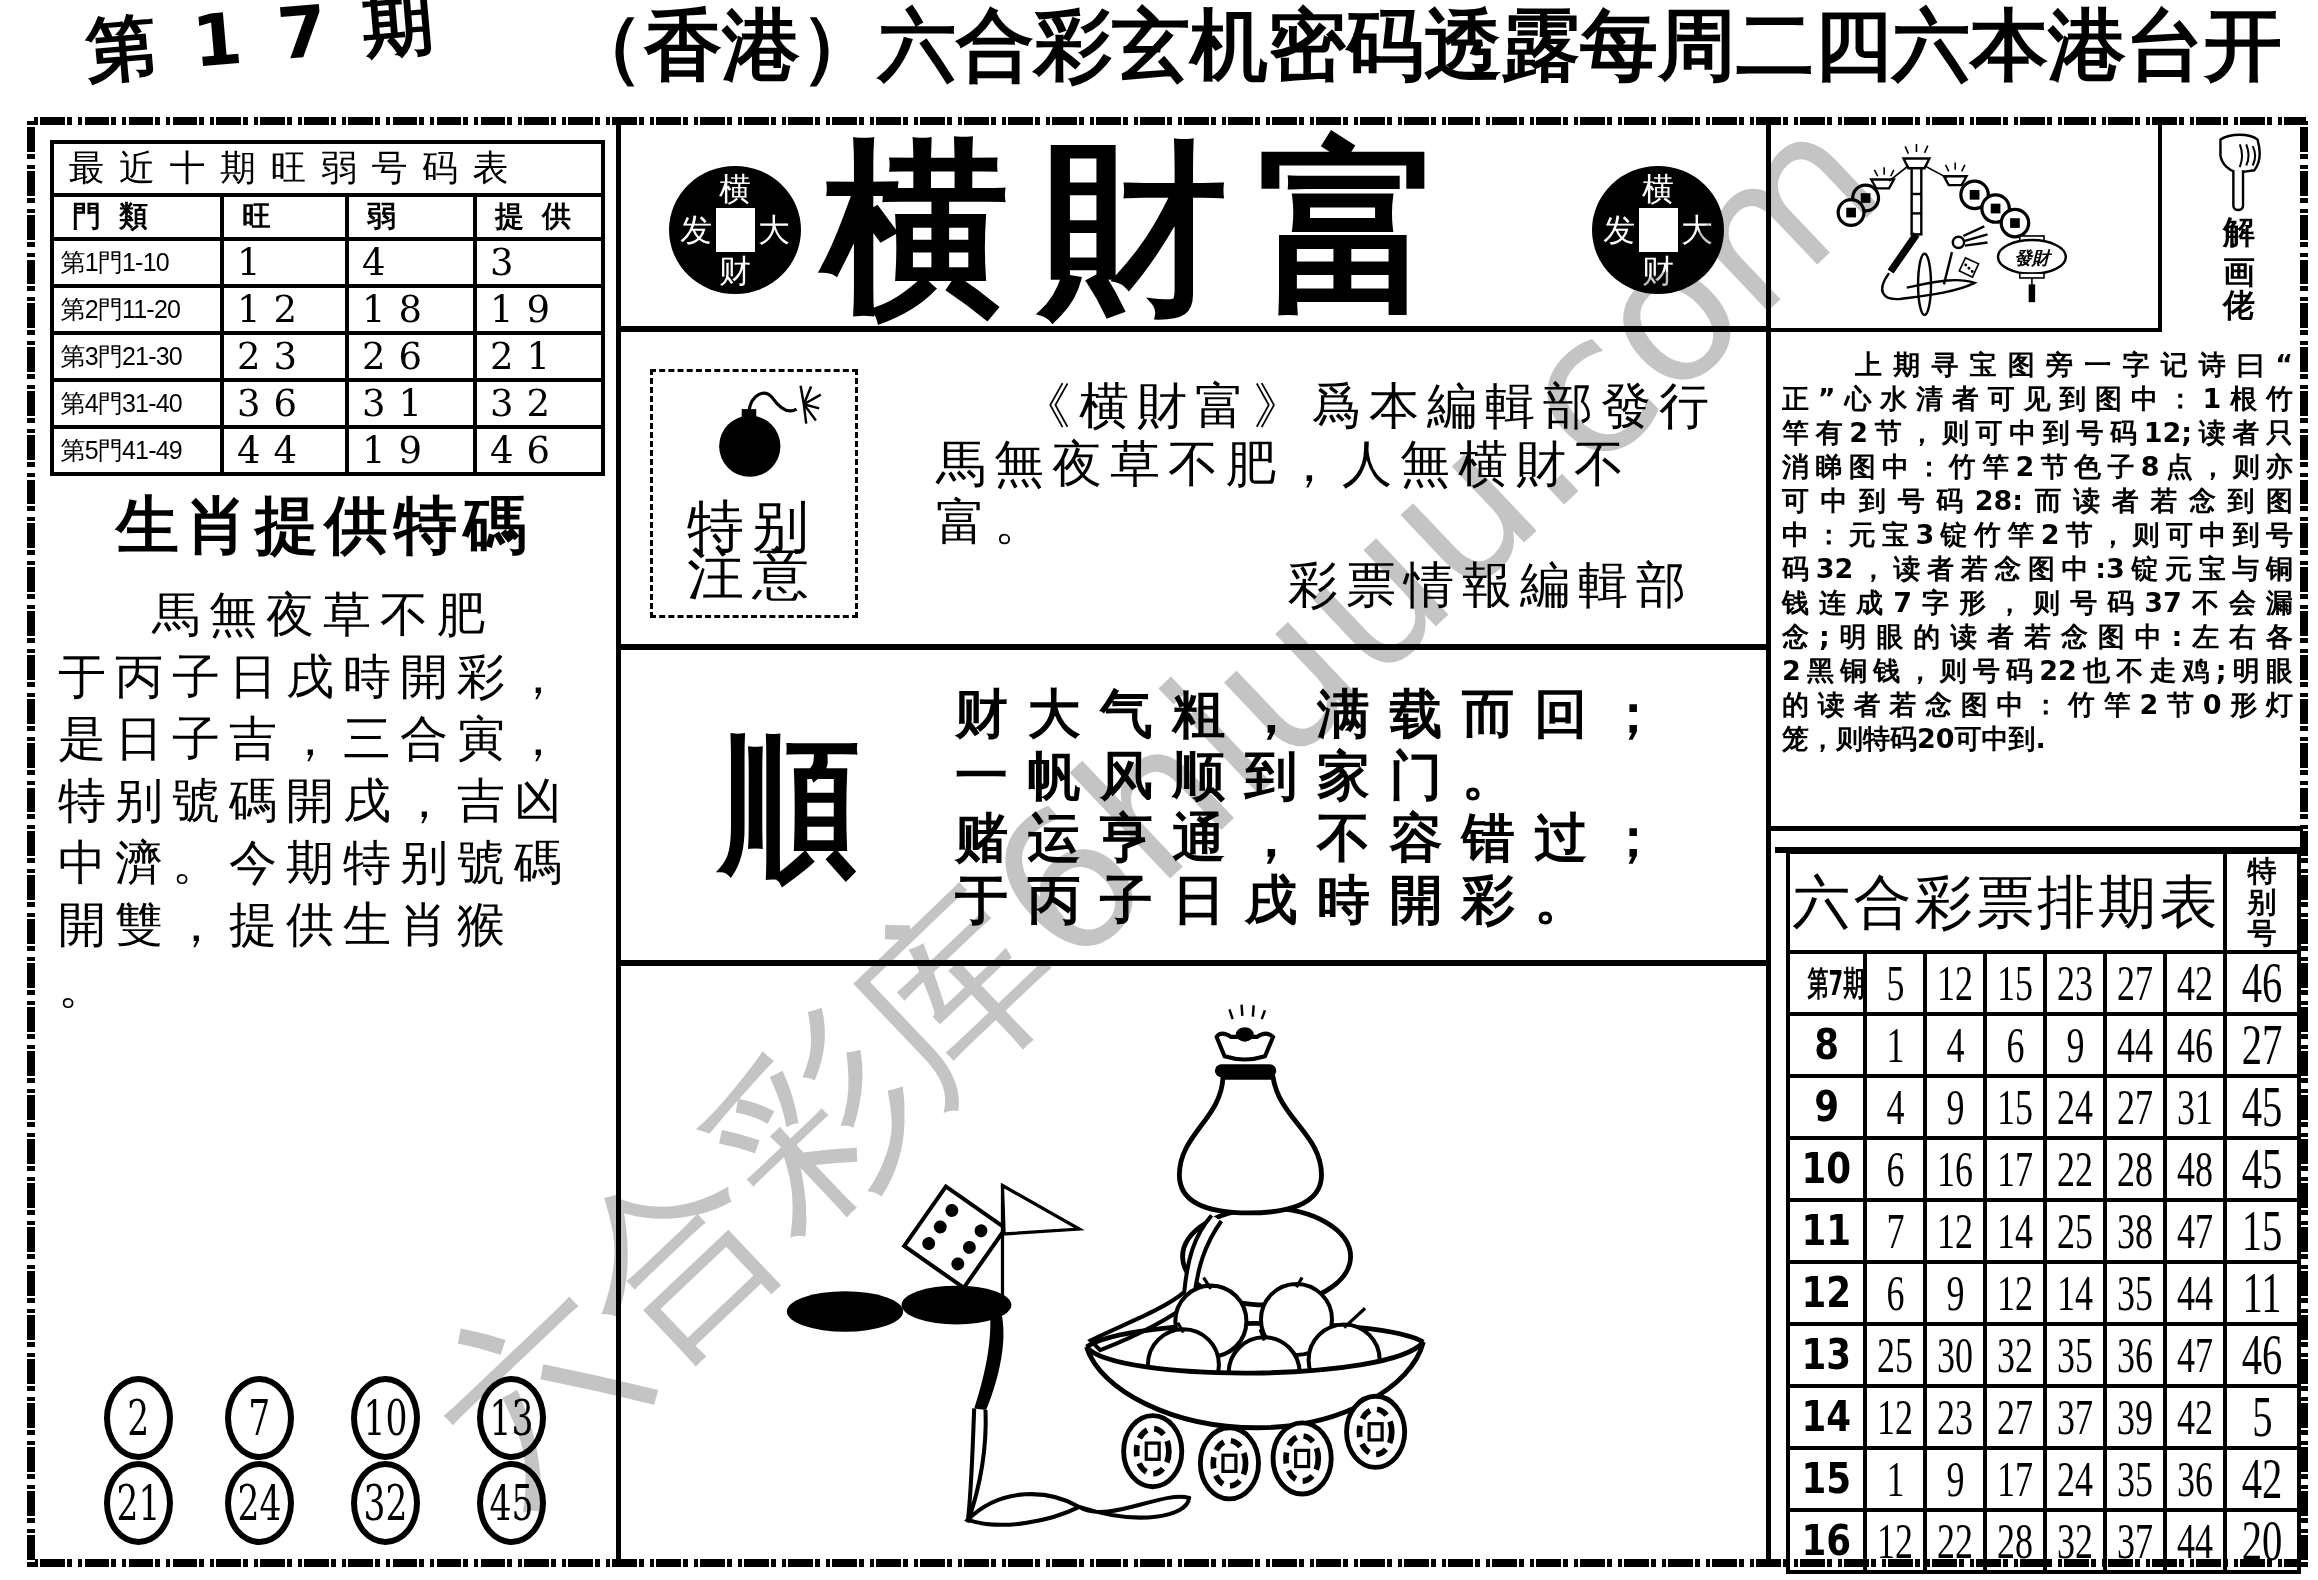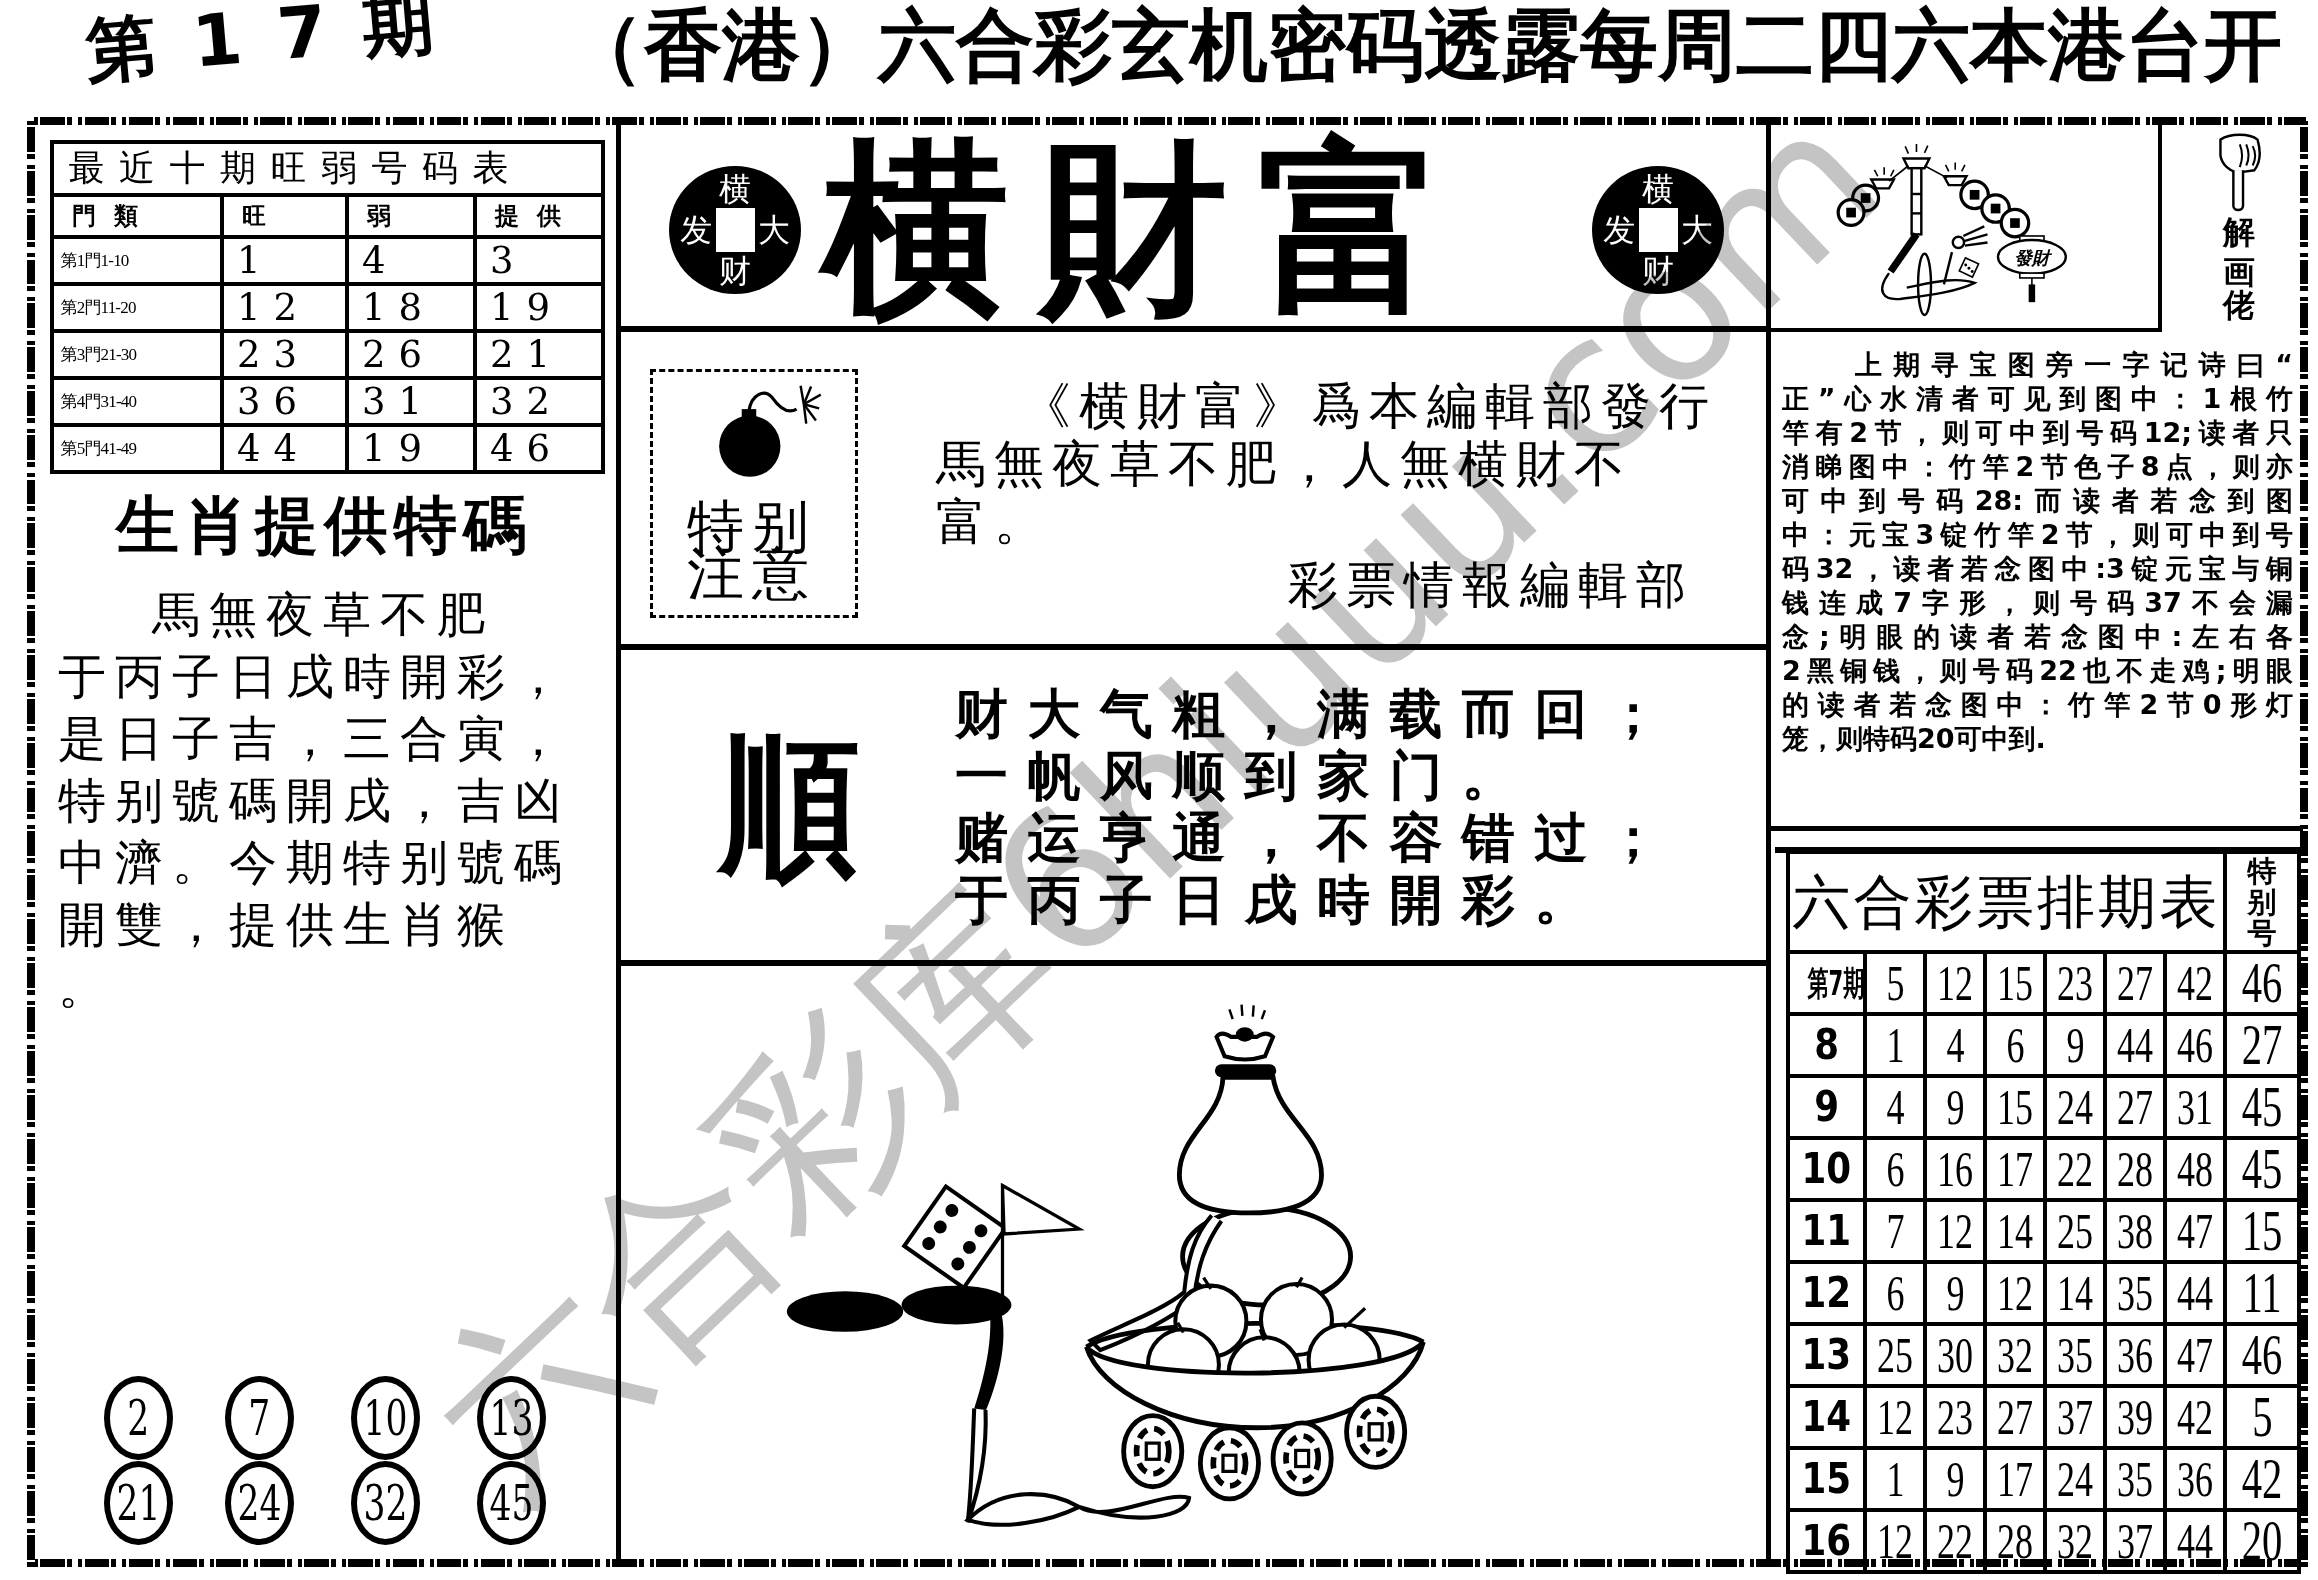--- a/index.html
+++ b/index.html
@@ -13,22 +13,22 @@
 .main-title{position:absolute;left:566px;top:4.8px;font-weight:bold;font-size:78px;line-height:81px;white-space:nowrap}
 
 
 .chain-h{position:absolute;height:8px;background:repeating-linear-gradient(90deg,#000 0 4px,#fff 4px 6.5px,#000 6.5px 31px,#fff 31px 33px,#000 33px 38px,#fff 38px 44px)}
 .chain-v{position:absolute;width:8px;background:repeating-linear-gradient(180deg,#000 0 4px,#fff 4px 6.5px,#000 6.5px 31px,#fff 31px 33px,#000 33px 38px,#fff 38px 44px)}
 
 
 .hc{position:absolute;left:50px;top:140px;width:552px;height:298px;border-collapse:collapse;table-layout:fixed}
 .hc td{border:4px solid #000;text-align:left;vertical-align:middle;padding:0;white-space:nowrap;overflow:hidden}
 .hc-title{font-family:"DejaVu Serif",serif;font-size:36px;letter-spacing:14.5px;padding-left:14.5px!important}
-.hc-h{font-family:Liberation Sans, sans-serif;font-weight:bold;font-size:24px;letter-spacing:18px;padding-left:18px!important}
-.hc-l{font-family:Liberation Serif, serif;font-size:17px;letter-spacing:-0.8px;text-align:right;padding-left:6.5px!important}
+.hc-h{font-family:Liberation Sans, sans-serif;font-weight:bold;font-size:29px;letter-spacing:18px;padding-left:18px!important}
+.hc-l{font-family:Liberation Sans, sans-serif;font-size:25px;letter-spacing:-0.8px;text-align:right;padding-left:6.5px!important}
 .hc-n{font-family:"DejaVu Serif",serif;font-size:37px;letter-spacing:13px;padding-left:13px!important}
 
 
 .zh{position:absolute;left:116px;top:490px;font-weight:bold;font-size:63px;line-height:71px;letter-spacing:6.5px;white-space:nowrap}
 .zp{position:absolute;left:58px;top:583px;width:549px;font-size:48px;line-height:62px;letter-spacing:9px}
 .zp div{white-space:nowrap;height:62px}
 .zp .indent{padding-left:94px}
 
 
 .ball{position:absolute;width:69px;height:84px;border:6.5px solid #000;border-radius:50%;display:flex;align-items:center;justify-content:center;background:#fff}

